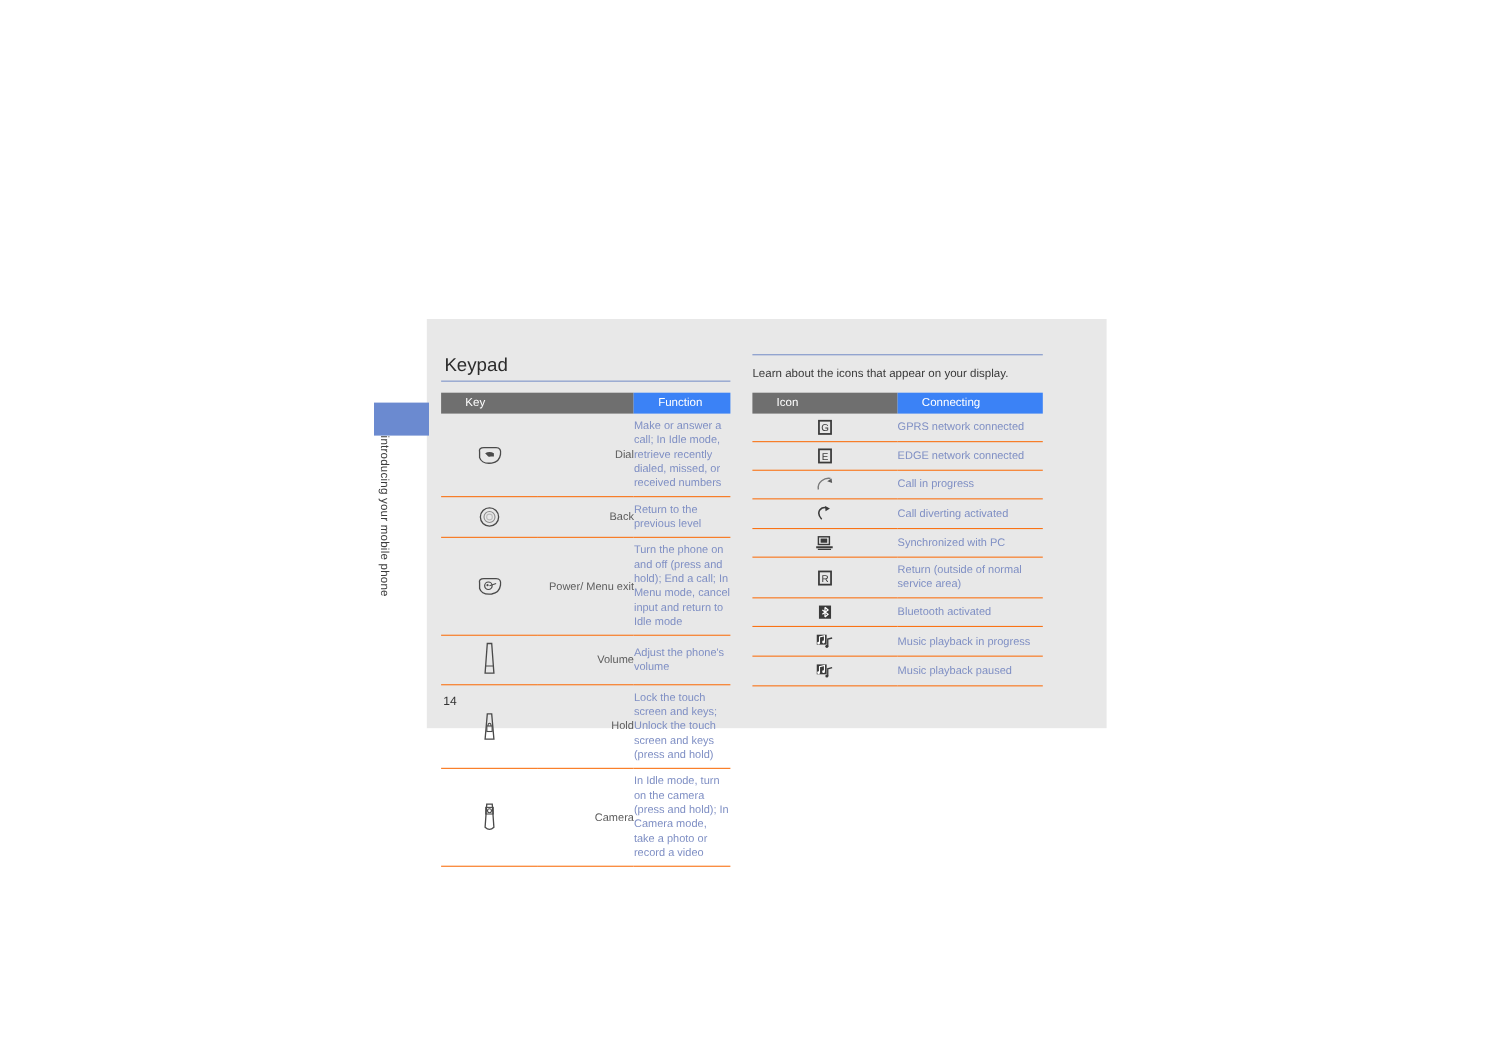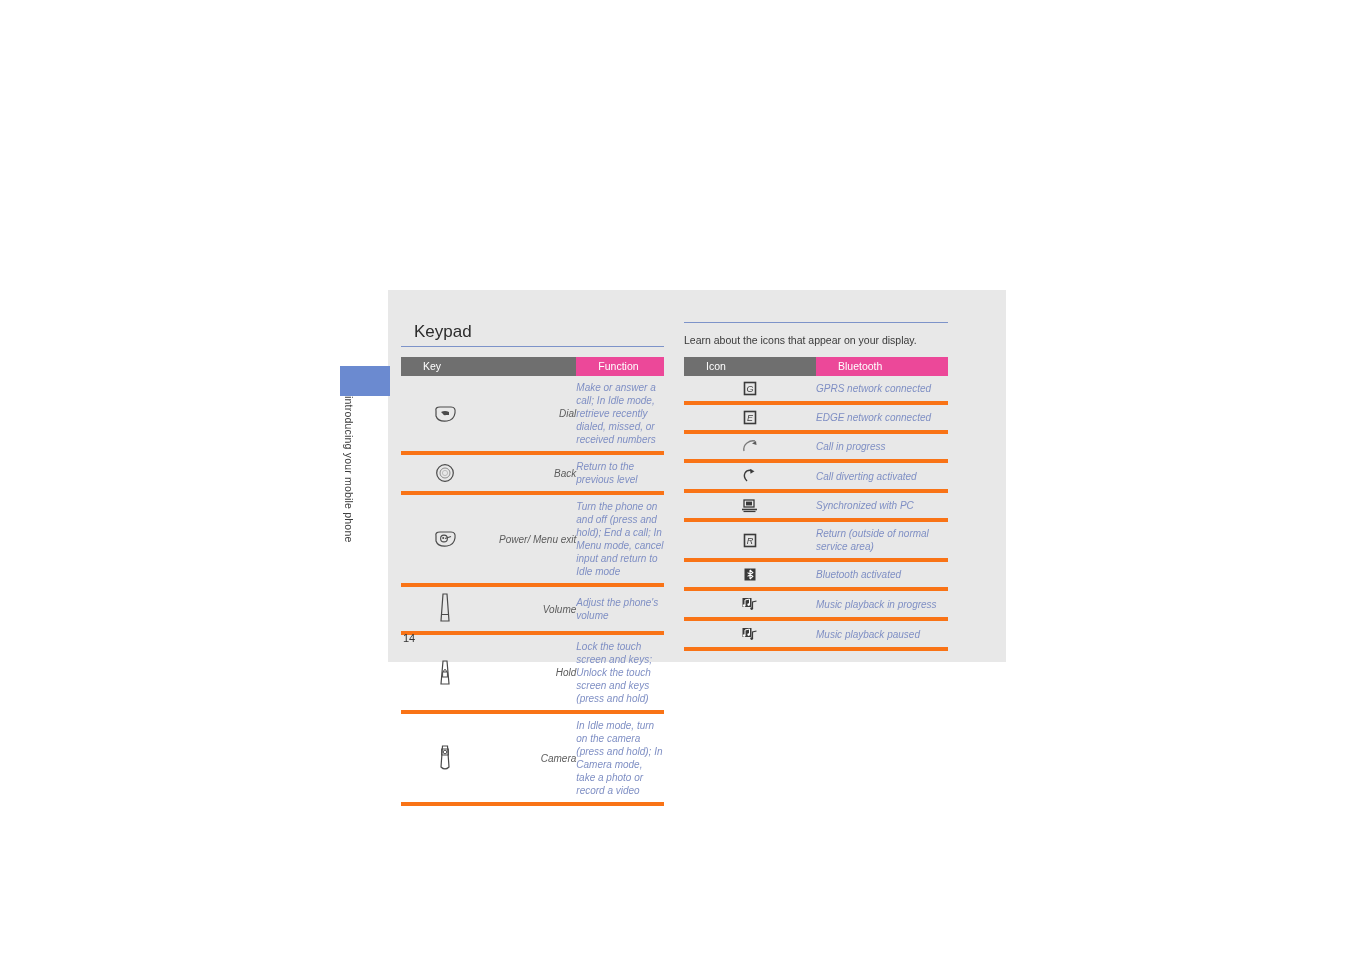--- a/index.html
+++ b/index.html
@@ -58,21 +58,21 @@
     position: absolute;
     top: 322px;
   }
   .col-left  { left: 401px; width: 263px; }
   .col-right { left: 684px; width: 264px; }
 
   .sec-title {
     font-size: 17px;
     color: #2c2c2c;
     font-weight: 400;
-    margin: 0 0 4px 13px;
+    margin: 0 0 4px 3px;
     padding: 0;
     line-height: 20px;
   }
   .title-rule {
     height: 1px;
     background: #7d93c9;
     margin-bottom: 10px;
   }
 
   .lead {
@@ -90,29 +90,28 @@
   }
   table.doc-table th {
     font-size: 10.5px;
     font-weight: 400;
     color: #ffffff;
     text-align: left;
     padding: 3px 0 3px 22px;
     line-height: 13px;
   }
   th.h-key  { background: #6f6f6f; }
-  th.h-func { background: #ec4899; margin-left: 44px; }
+  th.h-func { background: #3b82f6; margin-left: 44px; }
 
   table.doc-table td {
-    border-bottom: 4px solid #f97316;
+    border-bottom: 1px solid #f97316;
     vertical-align: middle;
     padding: 5px 0;
     font-size: 10px;
     line-height: 13px;
-    font-style: italic;
   }
 
   
   .kp-icon-cell {
     width: 42px;
     text-align: center;
     padding-left: 2px;
   }
   .kp-name-cell {
     width: 62px;
@@ -251,21 +250,21 @@
   <div class="col col-right">
 
     <div class="title-rule"></div>
 
     <p class="lead">Learn about the icons that appear on your display.</p>
 
     <table class="doc-table">
       <thead>
         <tr>
           <th class="h-key">Icon</th>
-          <th class="h-func">Bluetooth</th>
+          <th class="h-func">Connecting</th>
         </tr>
       </thead>
       <tbody>
 
 
         <tr>
           <td class="ic-icon-cell">
             <svg width="14" height="15" viewBox="0 0 14 15">
               <rect x="1.5" y="1.5" width="11" height="12" fill="none" stroke="#3a3a3a" stroke-width="1.6"></rect>
               <text x="7" y="11" font-size="9" font-family="Liberation Sans, sans-serif" fill="#3a3a3a" text-anchor="middle">G</text>

